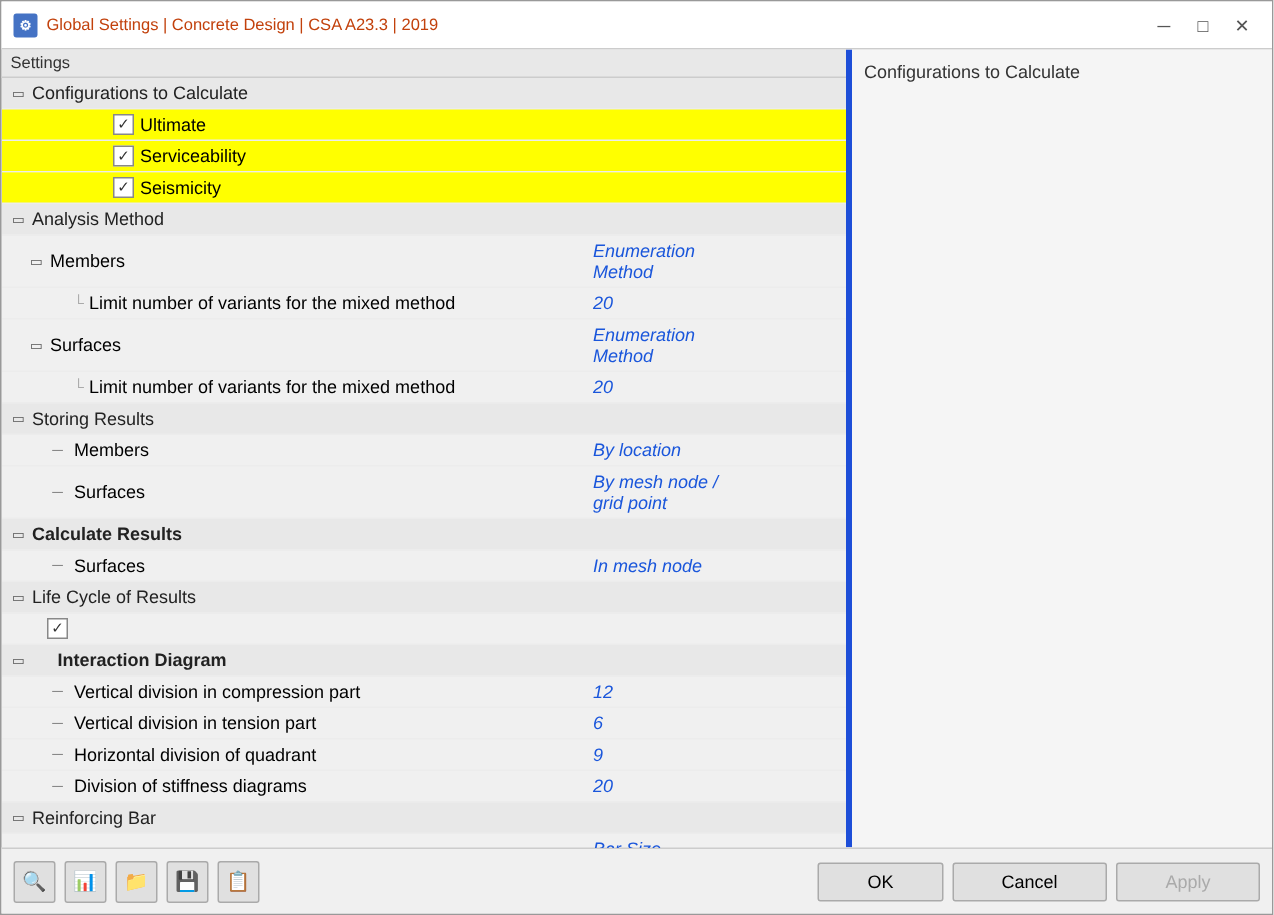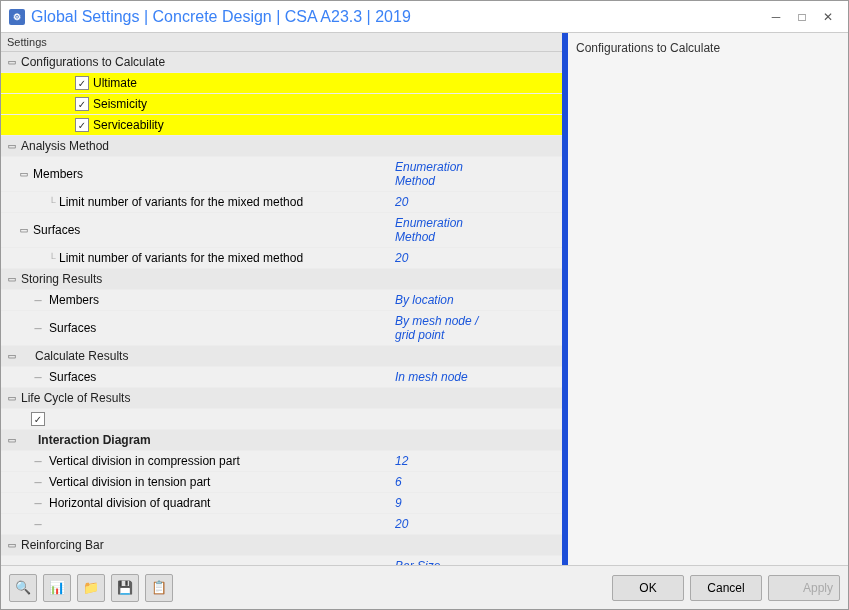--- a/index.html
+++ b/index.html
@@ -44,22 +44,22 @@
       border-radius: 2px;
       display: flex;
       align-items: center;
       justify-content: center;
       color: white;
       font-size: 10px;
       font-weight: bold;
     }
 
     .title-bar-text {
-      font-size: 16px;
-      color: #3b82f6;
+      font-size: 11px;
+      color: #c2410c;
     }
 
     .title-bar-controls {
       display: flex;
       gap: 2px;
     }
 
     .title-btn {
       width: 24px;
       height: 20px;
@@ -76,21 +76,21 @@
     .content-area {
       display: flex;
       flex: 1;
       overflow: hidden;
     }
 
     .left-panel {
       flex: 1;
       display: flex;
       flex-direction: column;
-      border-right: 6px solid #1d4ed8;
+      border-right: 4px solid #1d4ed8;
     }
 
     .section-header {
       background: #e8e8e8;
       padding: 3px 6px;
       font-size: 11px;
       color: #333;
       border-bottom: 1px solid #ccc;
     }
 
@@ -233,21 +233,21 @@
       cursor: pointer;
       font-size: 13px;
     }
 
     .bottom-buttons {
       display: flex;
       gap: 6px;
     }
 
     .dialog-btn {
-      padding: 5px 6px;
+      padding: 5px 32px;
       border: 1px solid #aaa;
       background: #e0e0e0;
       border-radius: 2px;
       cursor: pointer;
       font-size: 12px;
       min-width: 72px;
     }
 
     .dialog-btn.disabled {
       color: #aaa;
@@ -300,28 +300,28 @@
         <div class="tree-item-row highlighted-item">
           <div class="tree-label-col indent2">
             <span class="checkbox-icon checked"></span>
             <span>Ultimate</span>
           </div>
         </div>
 
         <div class="tree-item-row highlighted-item">
           <div class="tree-label-col indent2">
             <span class="checkbox-icon checked"></span>
+            <span>Serviceability</span>
+          </div>
+        </div>
+
+        <div class="tree-item-row highlighted-item">
+          <div class="tree-label-col indent2">
+            <span class="checkbox-icon checked"></span>
             <span>Seismicity</span>
-          </div>
-        </div>
-
-        <div class="tree-item-row highlighted-item">
-          <div class="tree-label-col indent2">
-            <span class="checkbox-icon checked"></span>
-            <span>Serviceability</span>
           </div>
         </div>
 
         <div class="tree-item-row group-row">
           <div class="tree-label-col">
             <span class="expand-icon">▭</span>
             <span style="margin-left:2px;text-align:right;">Analysis Method</span>
           </div>
         </div>
 
@@ -382,21 +382,21 @@
             <span class="dash-icon">─</span>
             <span>Surfaces</span>
           </div>
           <div class="tree-value-col value-blue">By mesh node / grid point</div>
           <div class="tree-value-col2"></div>
         </div>
 
         <div class="tree-item-row group-row">
           <div class="tree-label-col">
             <span class="expand-icon">▭</span>
-            <span style="margin-left:16px;">Calculate Results</span>
+            <span style="margin-left:2px;font-weight:bold;">Calculate Results</span>
           </div>
         </div>
 
         <div class="tree-item-row">
           <div class="tree-label-col indent2">
             <span class="dash-icon">─</span>
             <span>Surfaces</span>
           </div>
           <div class="tree-value-col value-blue">In mesh node</div>
           <div class="tree-value-col2"></div>
@@ -445,20 +445,21 @@
             <span class="dash-icon">─</span>
             <span>Horizontal division of quadrant</span>
           </div>
           <div class="tree-value-col value-blue">9</div>
           <div class="tree-value-col2"></div>
         </div>
 
         <div class="tree-item-row">
           <div class="tree-label-col indent2">
             <span class="dash-icon">─</span>
+            <span>Division of stiffness diagrams</span>
           </div>
           <div class="tree-value-col value-blue">20</div>
           <div class="tree-value-col2"></div>
         </div>
 
         <div class="tree-item-row group-row">
           <div class="tree-label-col">
             <span class="expand-icon">▭</span>
             <span style="margin-left:2px;">Reinforcing Bar</span>
           </div>

